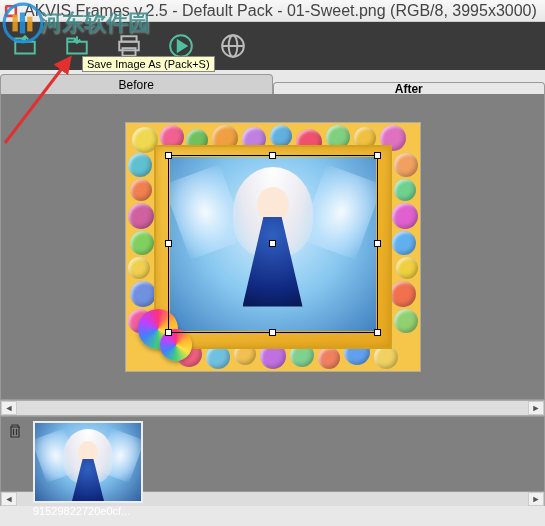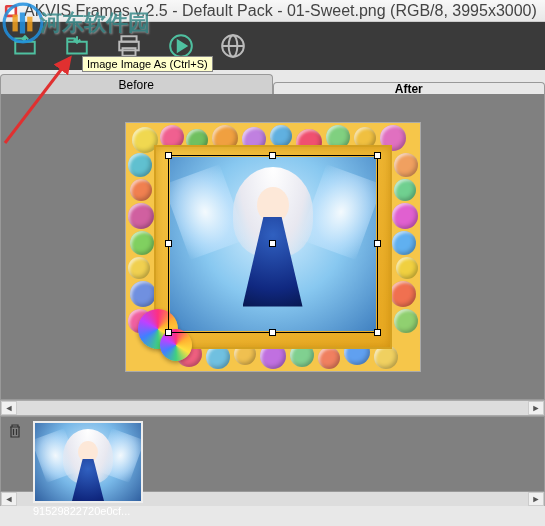--- a/index.html
+++ b/index.html
@@ -123,21 +123,21 @@
   </div>
   <div class="tbtn gray">
     <svg viewBox="0 0 24 24">
         <circle cx="12" cy="12" r="10"></circle>
         <ellipse cx="12" cy="12" rx="4" ry="10"></ellipse>
         <line x1="2" y1="12" x2="22" y2="12"></line>
       </svg>
   </div>
 </div>
 
-<div class="tooltip">Image Image As (Ctrl+S)</div>
+<div class="tooltip">Save Image As (Pack+S)</div>
 
 <div class="tabs">
   <div class="tab inactive">
       <span>Before</span>
     </div>
   <div class="tab">
       <b>After</b>
     </div>
 </div>
 

